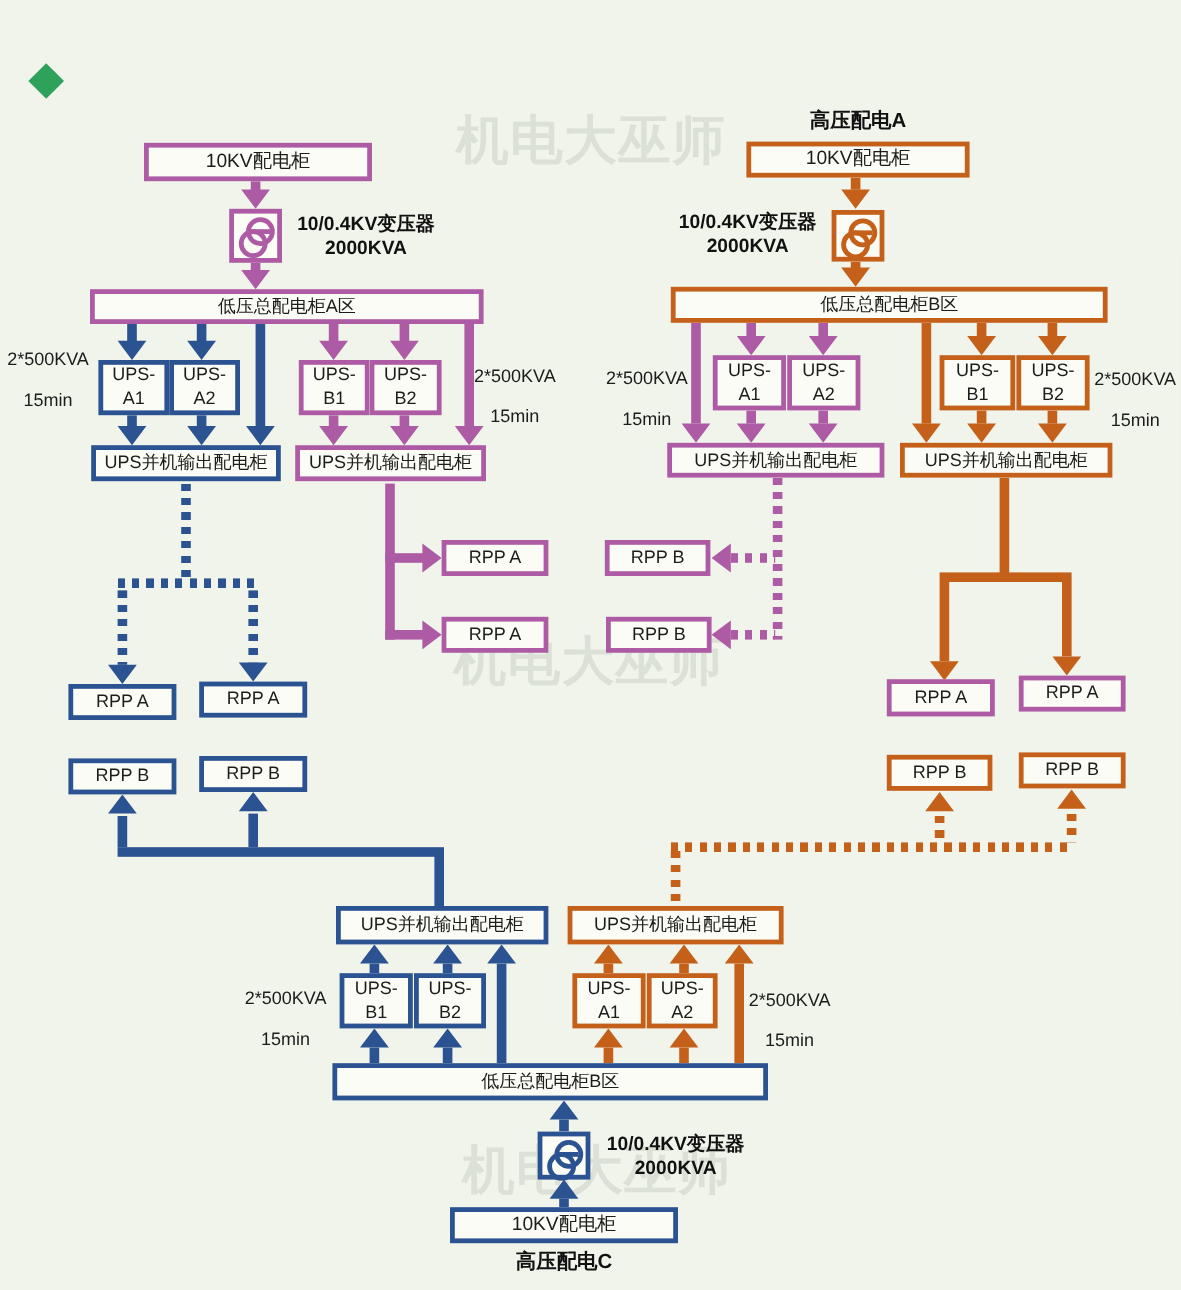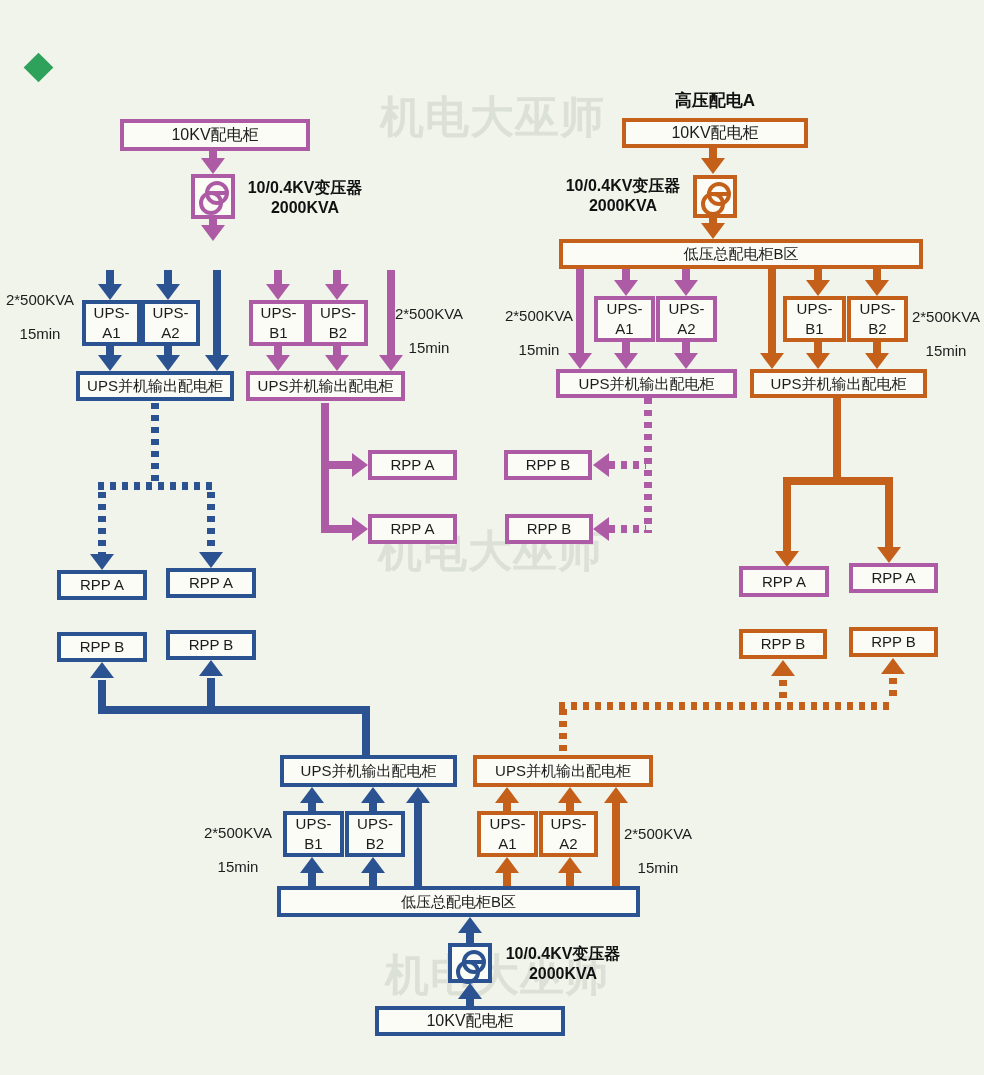--- a/index.html
+++ b/index.html
@@ -171,20 +171,21 @@
   <i class="ah au or" style="left:558px;top:787px"></i>
   <div class="ln or" style="left:566px;top:803px;width:8px;height:8px"></div>
 
   <div class="node mg f16" style="left:120px;top:119px;width:190px;height:32px">10KV配电柜</div>
   <div class="xf mg" style="left:191px;top:174px;width:44px;height:45px">
       <i class="c1"></i>
       <i class="c2"></i>
     </div>
   <div class="xl" style="left:240px;top:178px;width:130px">10/0.4KV变压器
 2000KVA</div>
+  <div class="node mg" style="left:75px;top:241px;width:328px;height:29px">低压总配电柜A区</div>
   <div class="node bl" style="left:82px;top:300px;width:59px;height:46px">UPS-
 A1</div>
   <div class="node bl" style="left:141px;top:300px;width:59px;height:46px">UPS-
 A2</div>
   <div class="node mg" style="left:249px;top:300px;width:59px;height:46px">UPS-
 B1</div>
   <div class="node mg" style="left:308px;top:300px;width:60px;height:46px">UPS-
 B2</div>
   <div class="cap" style="left:2px;top:283px;width:76px">2*500KVA
 15min</div>
@@ -245,14 +246,15 @@
   <div class="cap" style="left:620px;top:817px;width:76px">2*500KVA
 15min</div>
   <div class="node bl" style="left:277px;top:886px;width:363px;height:31px">低压总配电柜B区</div>
   <div class="xf bl" style="left:448px;top:943px;width:44px;height:40px">
       <i class="c1"></i>
       <i class="c2"></i>
     </div>
   <div class="xl" style="left:498px;top:944px;width:130px">10/0.4KV变压器
 2000KVA</div>
   <div class="node bl f16" style="left:375px;top:1006px;width:190px;height:30px">10KV配电柜</div>
+  <div class="sec" style="left:375px;top:1040px;width:190px">高压配电C</div>
 
 </div>
 
 </body></html>

